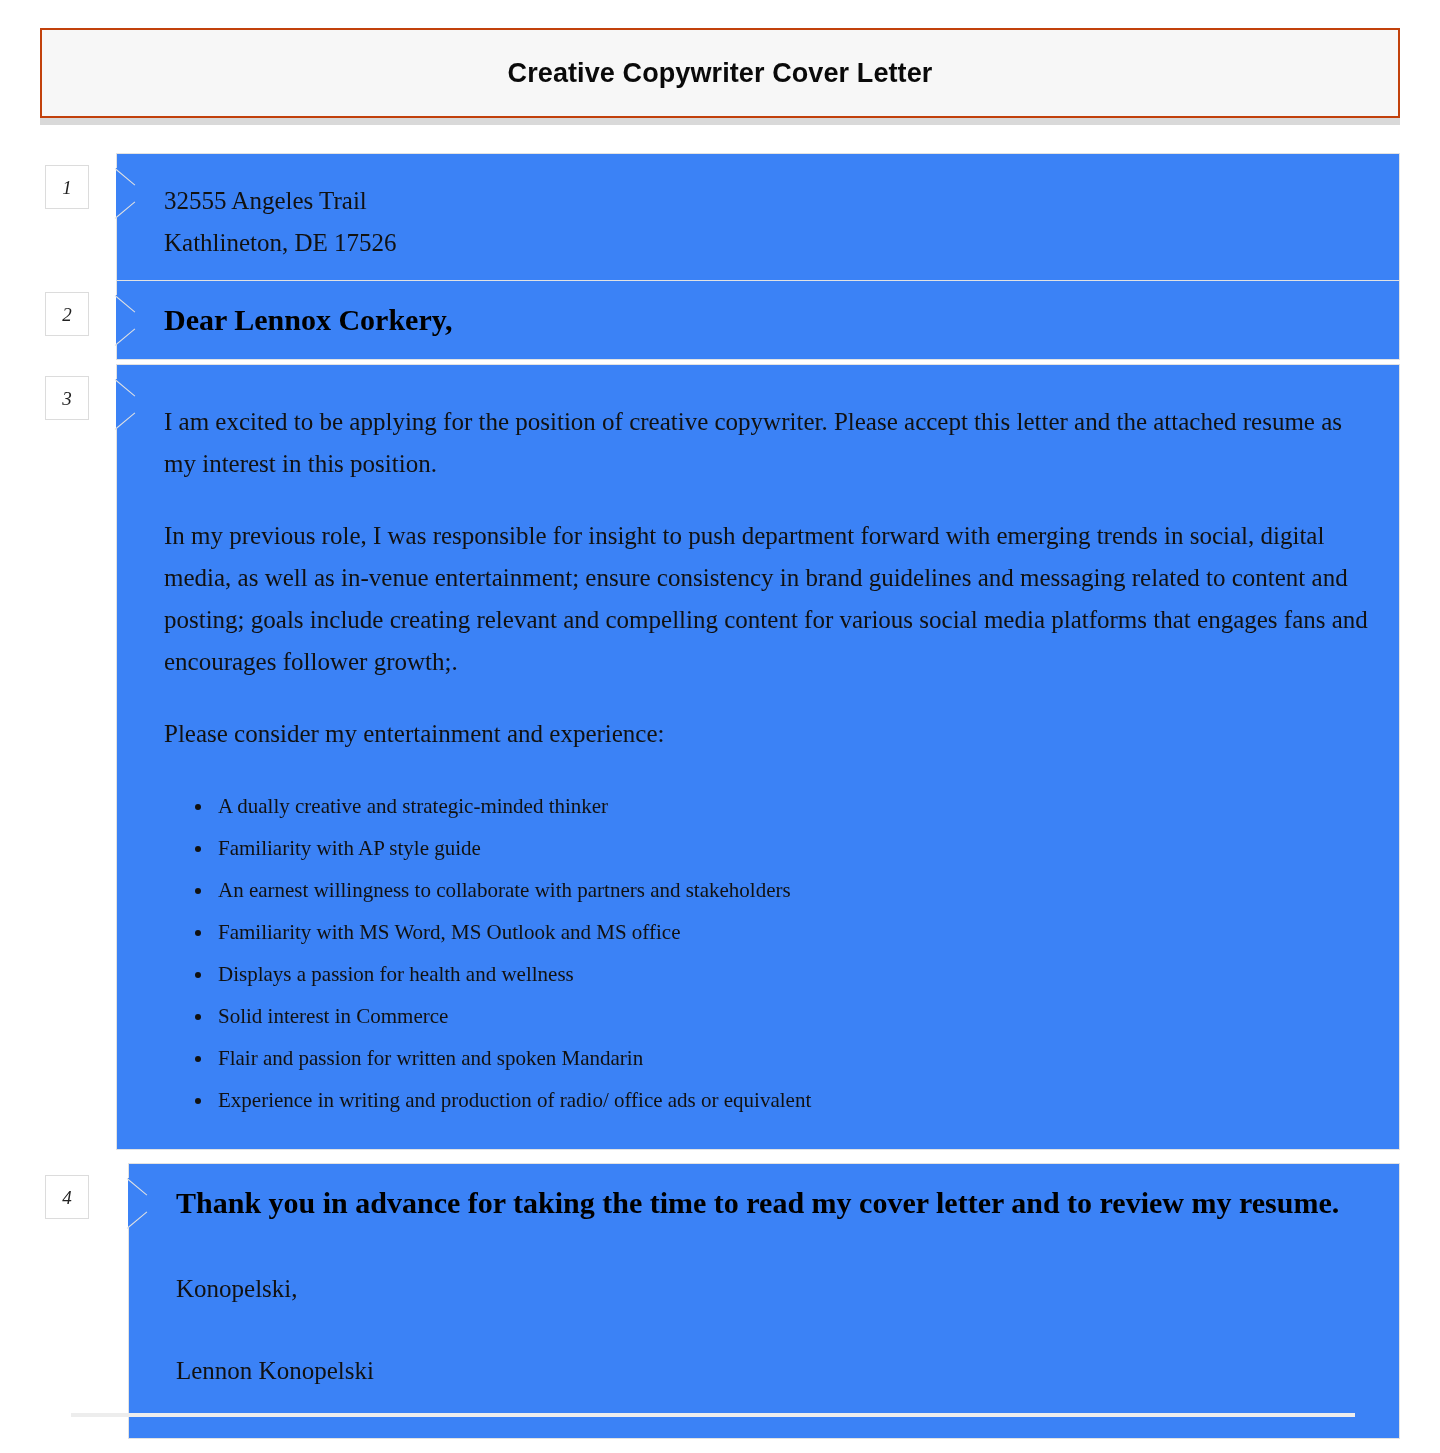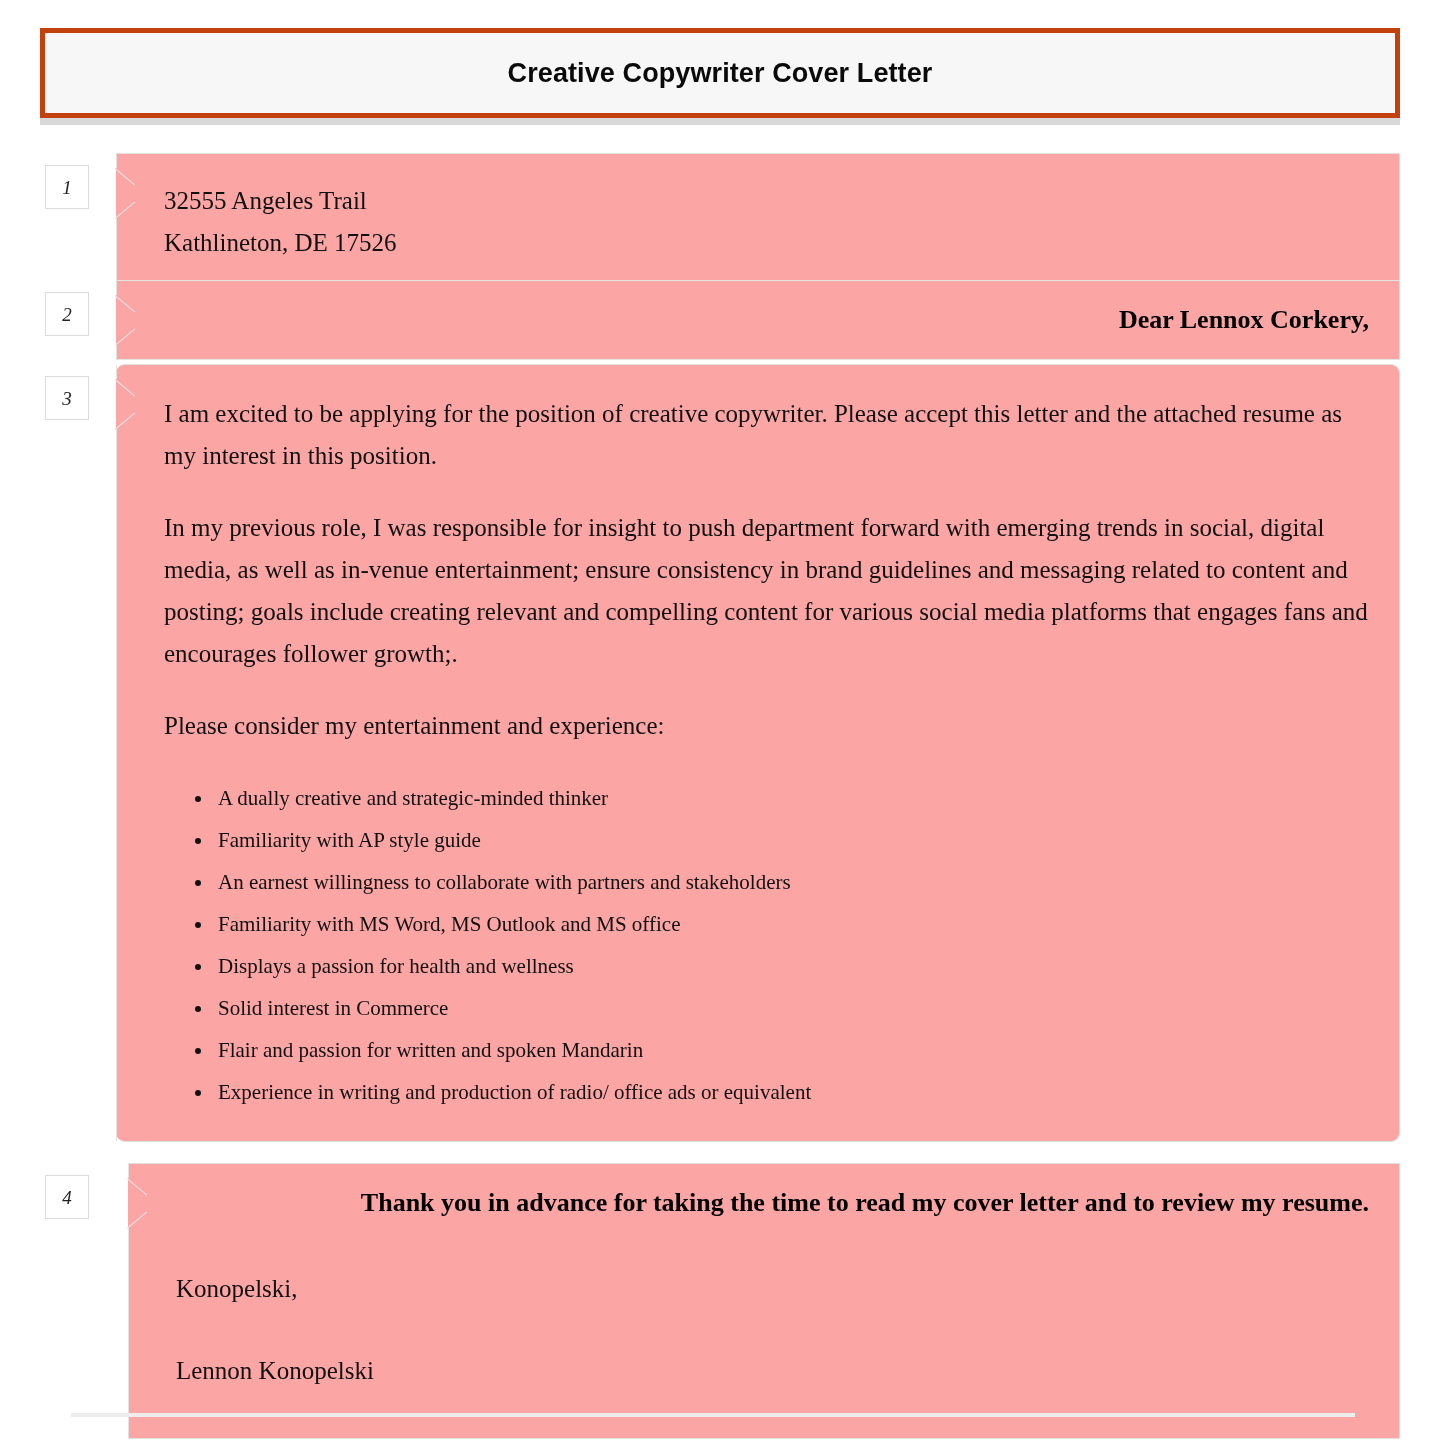--- a/index.html
+++ b/index.html
@@ -23,21 +23,21 @@
   }
 
   
   .doc-header {
     position: absolute;
     left: 40px;
     top: 28px;
     width: 1360px;
     height: 90px;
     background: #f7f7f7;
-    border: 5px solid #c2410c;
+    border: 2px solid #c2410c;
     box-sizing: border-box;
     display: flex;
     align-items: center;
     justify-content: center;
   }
   .doc-header-title {
     font-family: "Liberation Sans", "DejaVu Sans", sans-serif;
     font-weight: bold;
     font-size: 27px;
     letter-spacing: 0.1px;
@@ -84,21 +84,21 @@
     position: absolute;
     left: 71px;
     width: 1284px;
     background: #ffffff;
     box-sizing: border-box;
   }
   .callout-inner {
     position: relative;
     border: 1px solid #e2e2e2;
     border-left: none;
-    background: #fca5a5;
+    background: #3b82f6;
     box-sizing: border-box;
     padding: 26px 30px 26px 48px;
     min-height: 60px;
   }
   
   .edge {
     position: absolute;
     left: 0;
     width: 1px;
     background: #e2e2e2;
@@ -133,24 +133,23 @@
     color: #111111;
   }
   .body-text p {
     margin: 0 0 30px 0;
   }
   .body-text p:last-child {
     margin-bottom: 0;
   }
   .strong-line {
     font-weight: bold;
-    font-size: 26px;
+    font-size: 30px;
     line-height: 34px;
     color: #000000;
-    text-align: right;
   }
   .addr-line {
     font-size: 25px;
     line-height: 42px;
     color: #111111;
   }
 
   ul.quals {
     margin: 0;
     padding: 0 0 0 50px;
@@ -205,21 +204,21 @@
         <span class="notch-up"></span>
         <span class="notch-dn"></span>
         <div class="strong-line">Dear Lennox Corkery,</div>
       </div>
     </div>
   </div>
 
   <div class="section" style="top:364px;">
     <div class="badge">3</div>
     <div class="callout">
-      <div class="callout-inner" style="padding-top:28px; padding-bottom:28px;border-radius:9px;">
+      <div class="callout-inner" style="padding-top:36px; padding-bottom:28px;">
         <span class="edge edge-top"></span>
         <span class="edge edge-bottom"></span>
         <span class="notch-up"></span>
         <span class="notch-dn"></span>
         <div class="body-text">
           <p>I am excited to be applying for the position of creative copywriter. Please accept this letter and the attached resume as my interest in this position.</p>
           <p>In my previous role, I was responsible for insight to push department forward with emerging trends in social, digital media, as well as in-venue entertainment; ensure consistency in brand guidelines and messaging related to content and posting; goals include creating relevant and compelling content for various social media platforms that engages fans and encourages follower growth;.</p>
           <p>Please consider my entertainment and experience:</p>
           <ul class="quals">
             <li>A dually creative and strategic-minded thinker</li>

